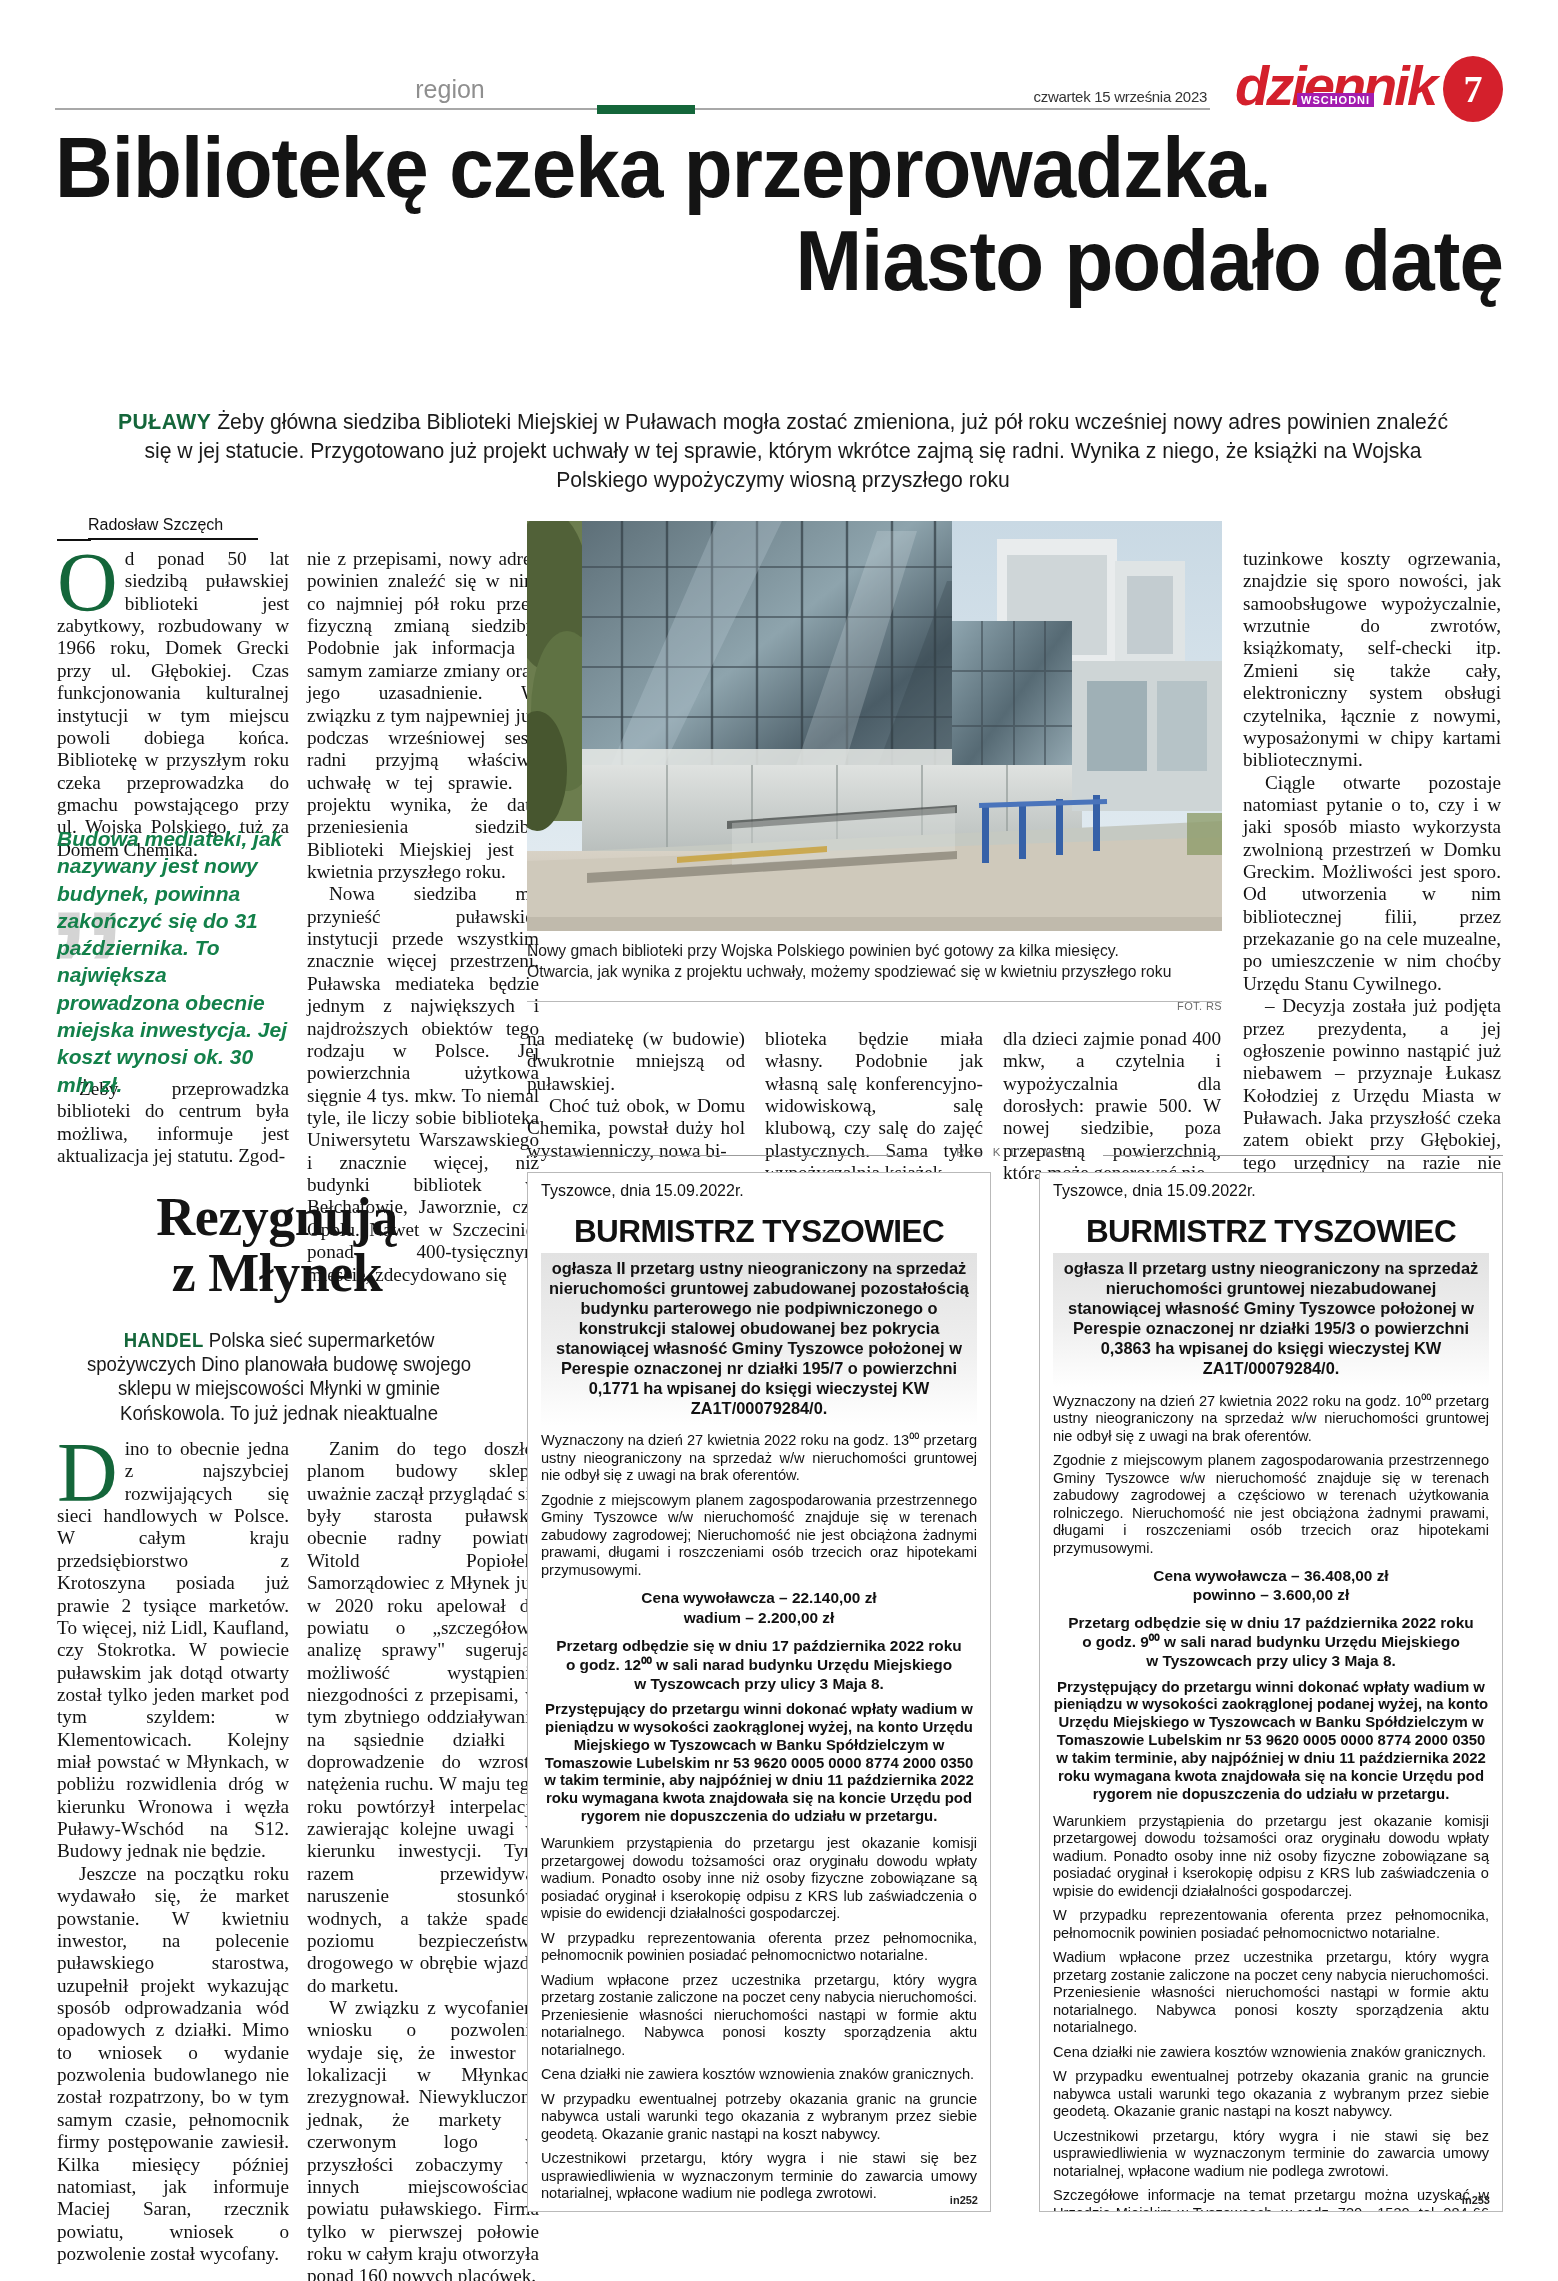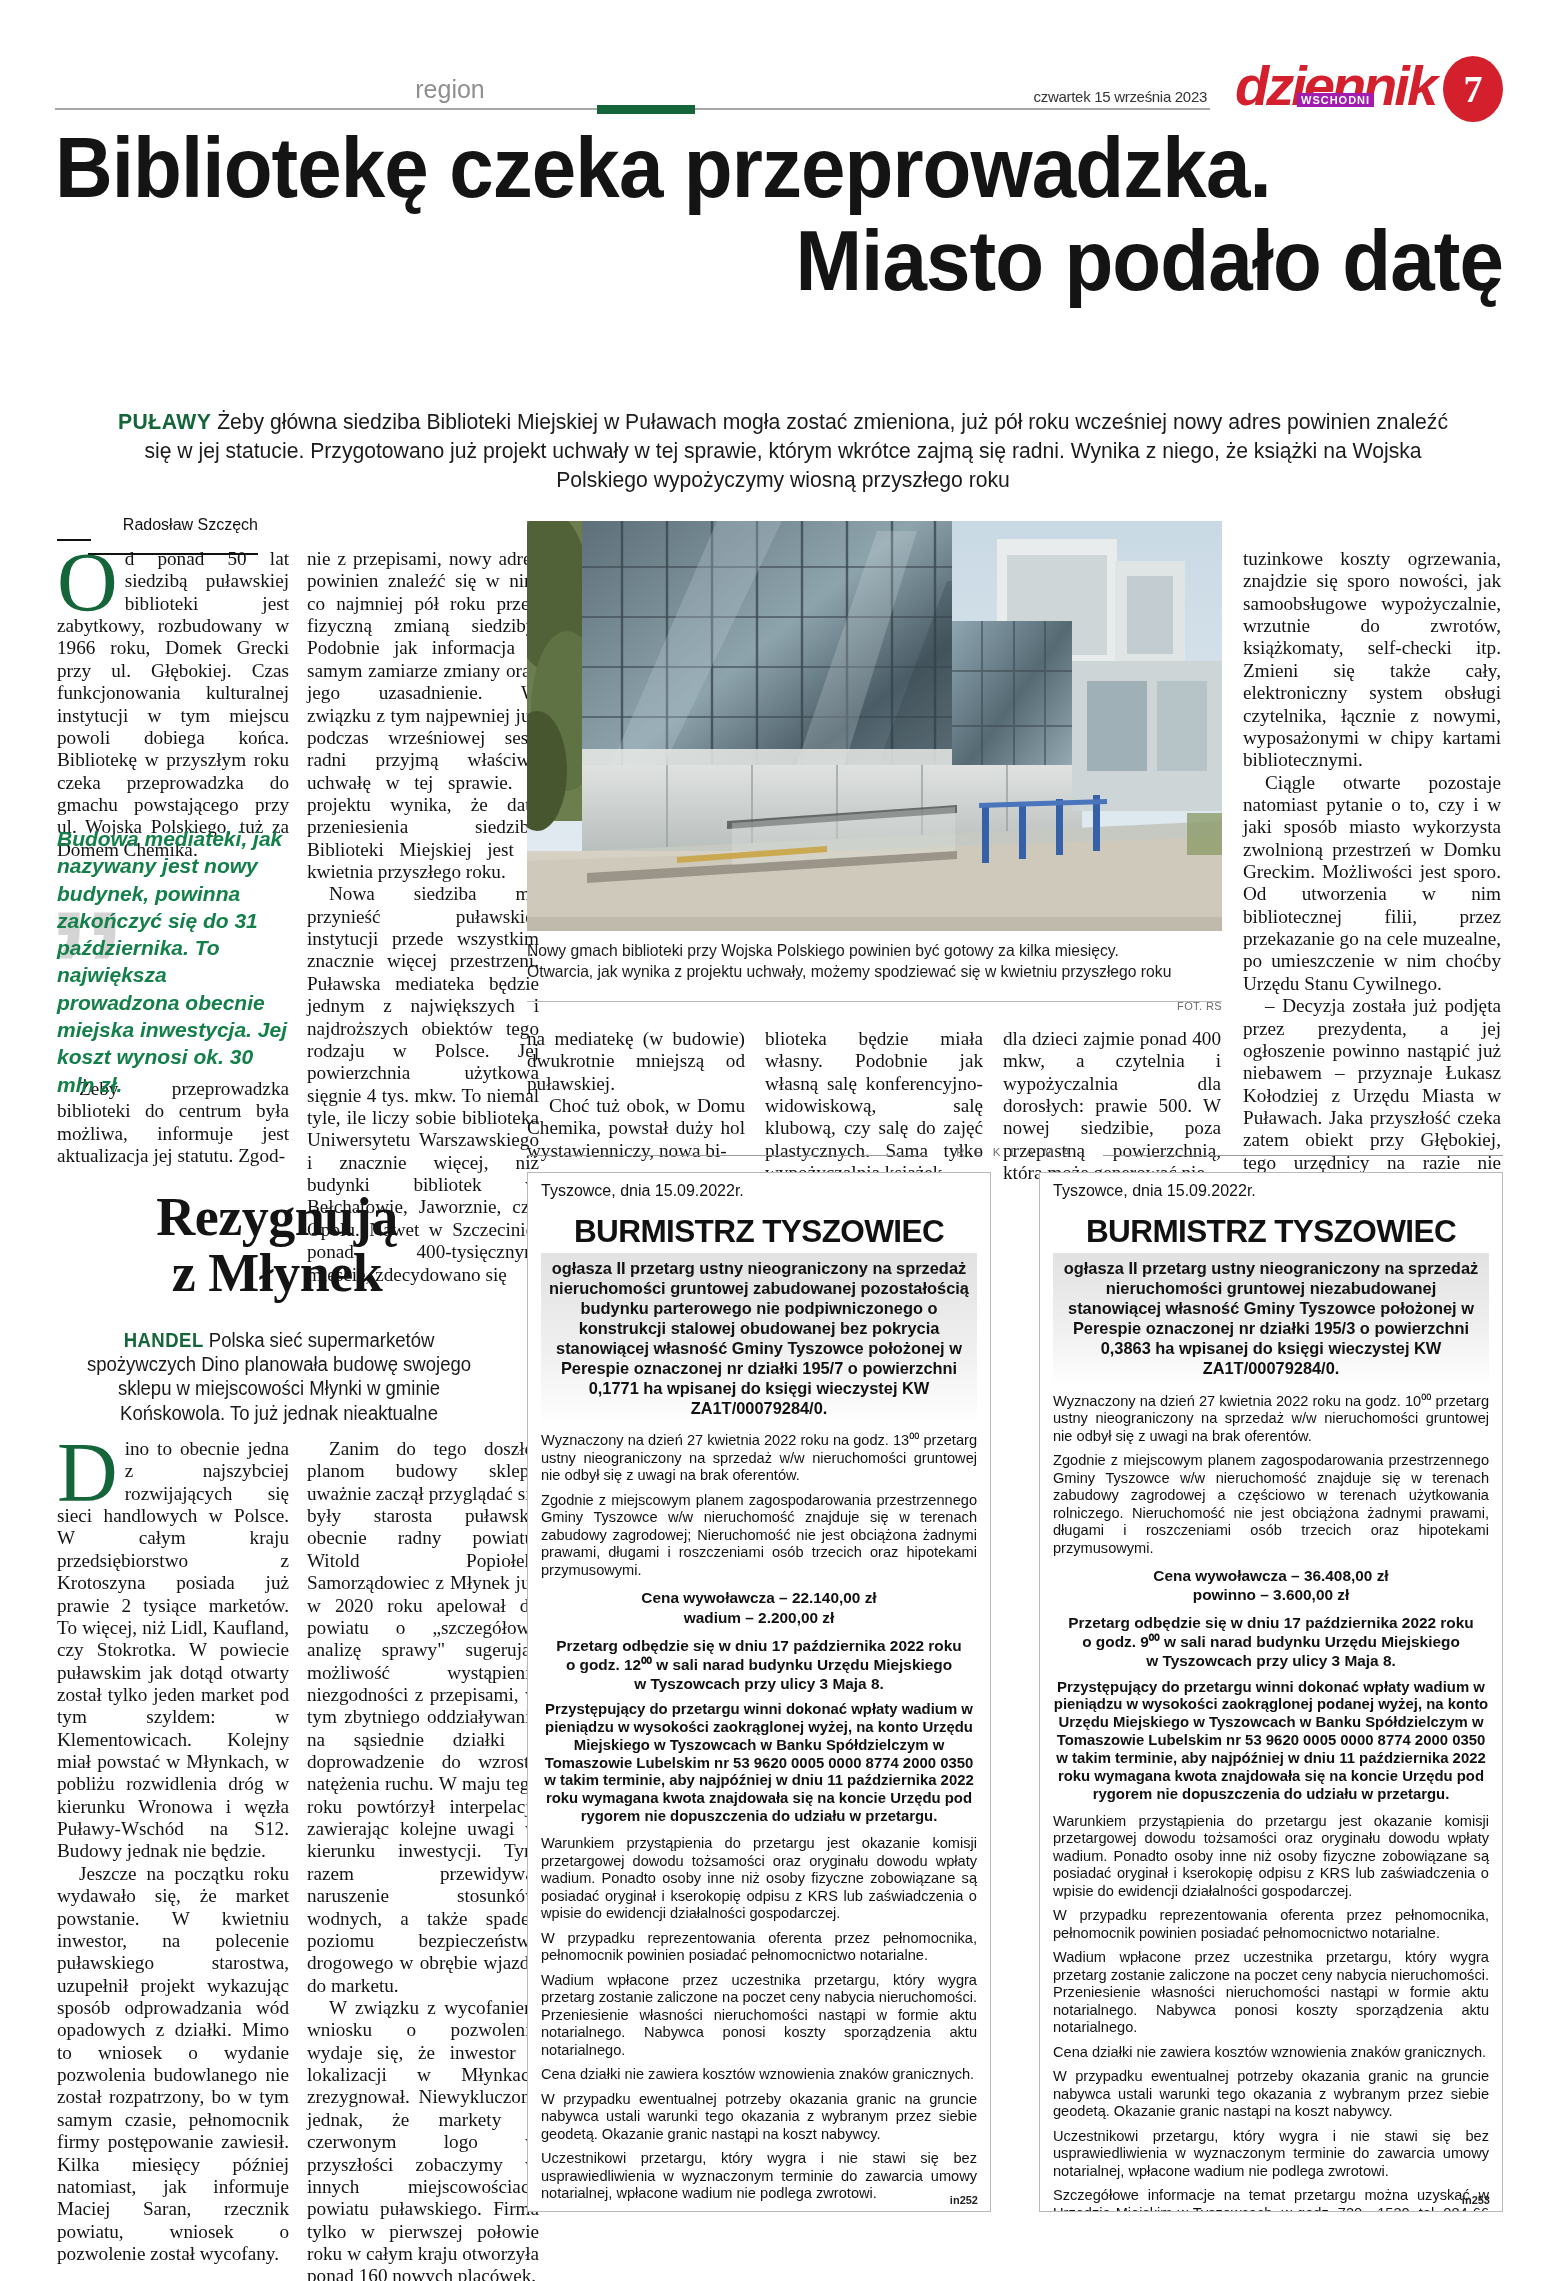--- a/index.html
+++ b/index.html
@@ -164,26 +164,26 @@
     font-weight: bold;
     letter-spacing: 0.5px;
   }
 
   
   .byline {
     position: absolute;
     left: 88px;
     top: 516px;
     width: 170px;
-    text-align: right;
+    text-align: left;
     font-family: "Liberation Sans", sans-serif;
     font-size: 16px;
     color: #111;
     border-bottom: 2px solid #111;
-    padding-bottom: 19px;
+    padding-bottom: 4px;
   }
   .byline-rule {
     position: absolute;
     left: 57px;
     top: 539px;
     width: 34px;
     height: 2px;
     background: #111;
   }
 

